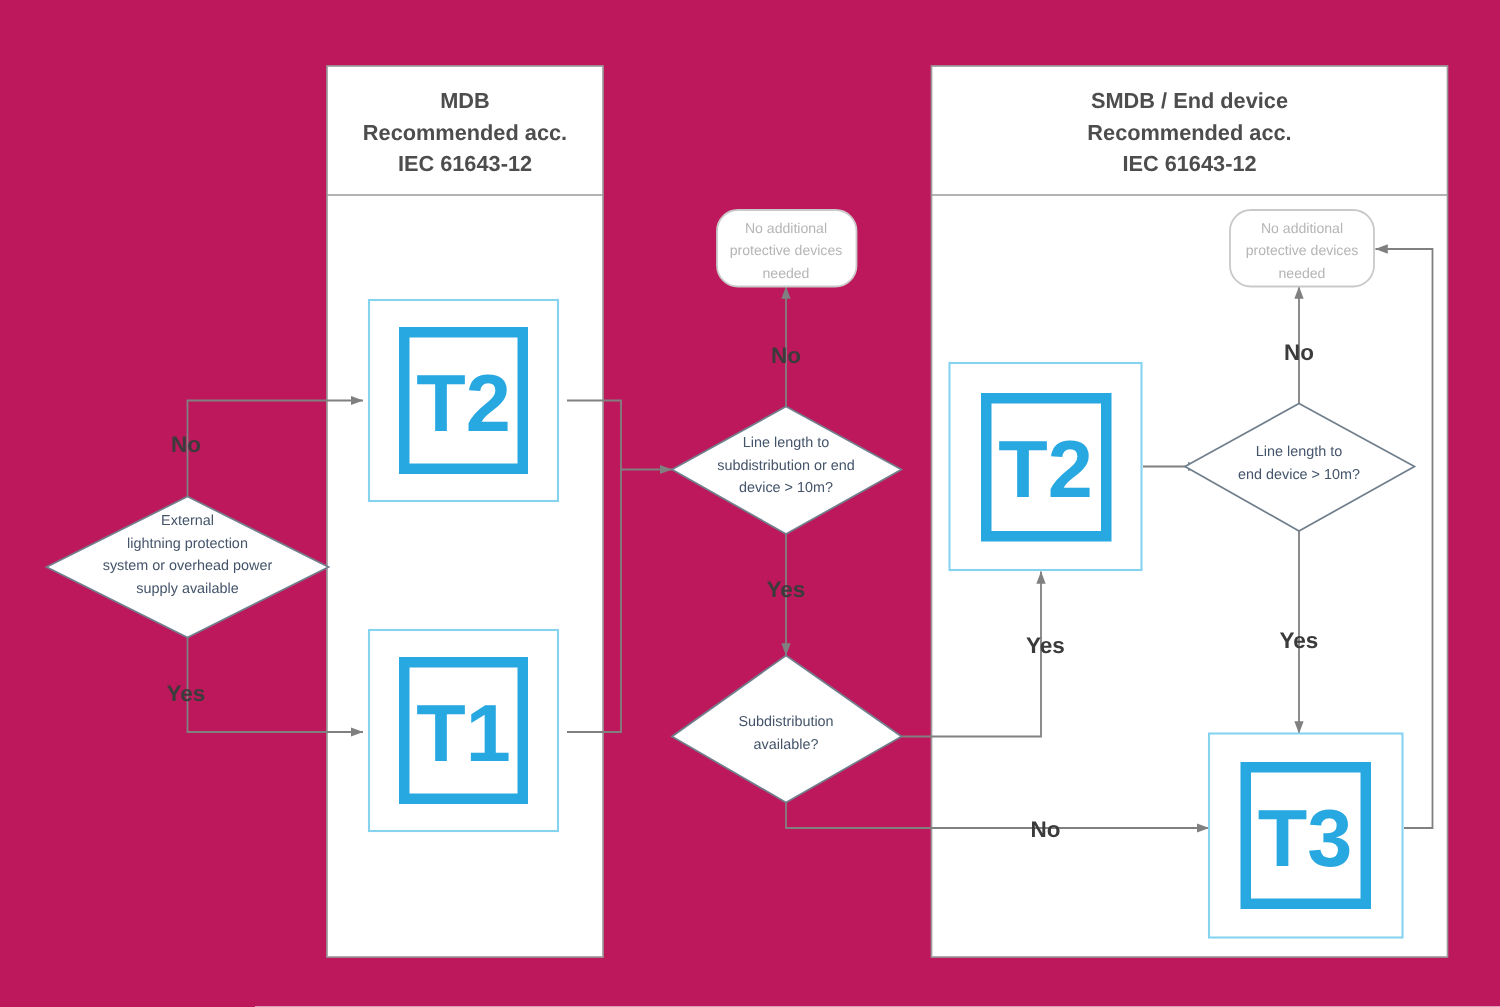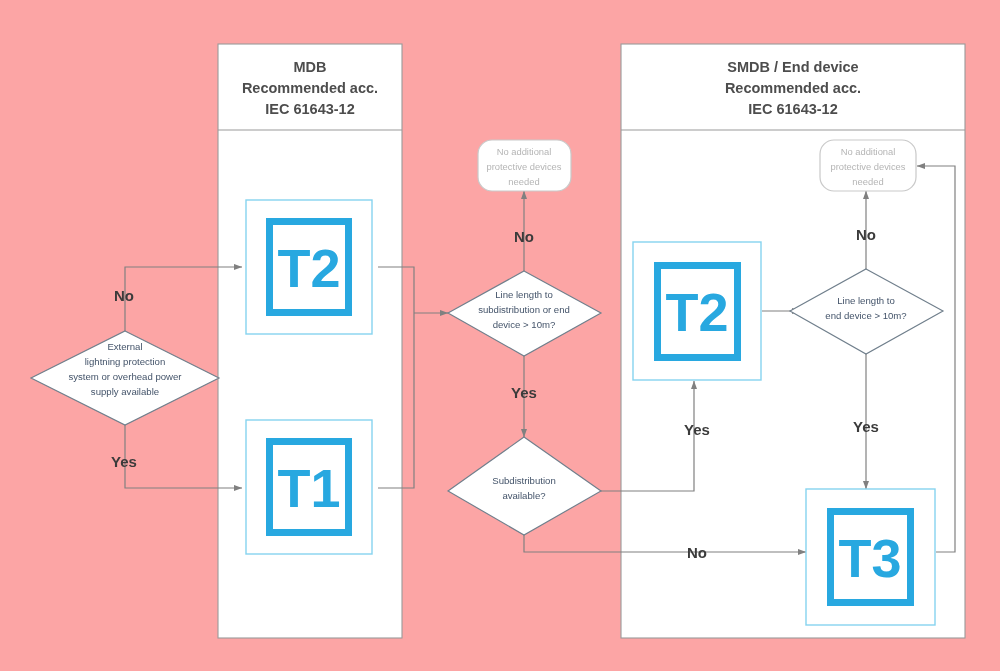--- a/index.html
+++ b/index.html
@@ -8,21 +8,21 @@
     padding: 0;
     background: #ffffff;
   }
   body {
     font-family: "Liberation Sans", sans-serif;
   }
   #stage {
     position: relative;
     width: 1000px;
     height: 671px;
-    background: #fca5a5;
+    background: #be185d;
     overflow: hidden;
   }
   svg#flow {
     position: absolute;
     left: 0;
     top: 0;
     width: 1000px;
     height: 671px;
   }
   .panel-rect {

